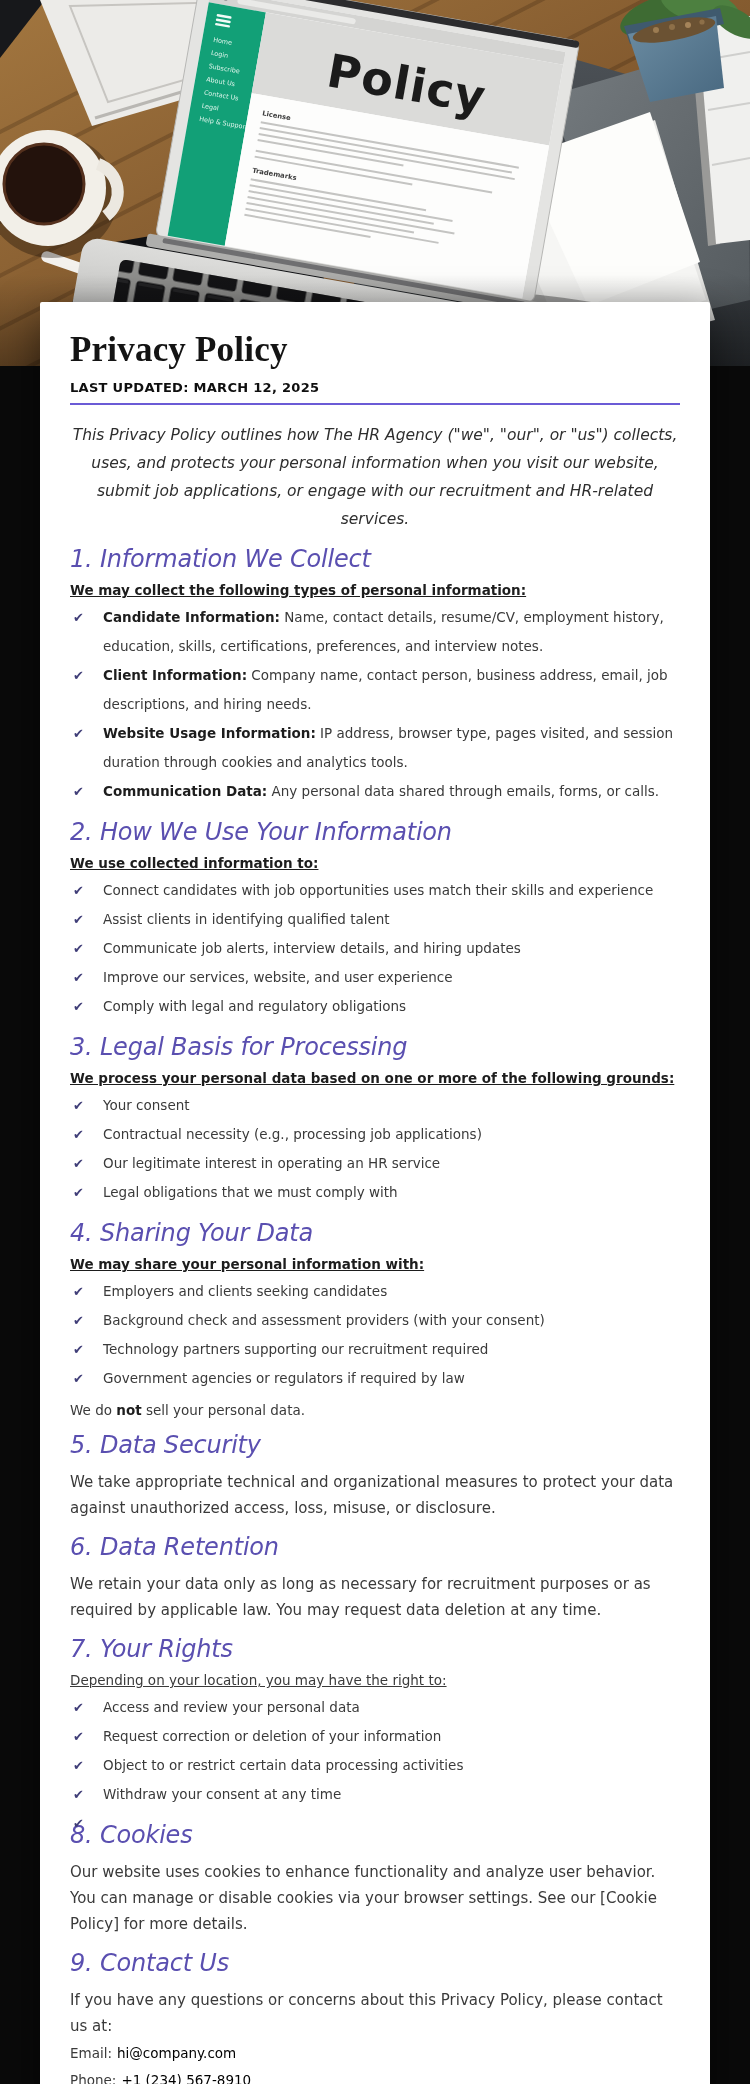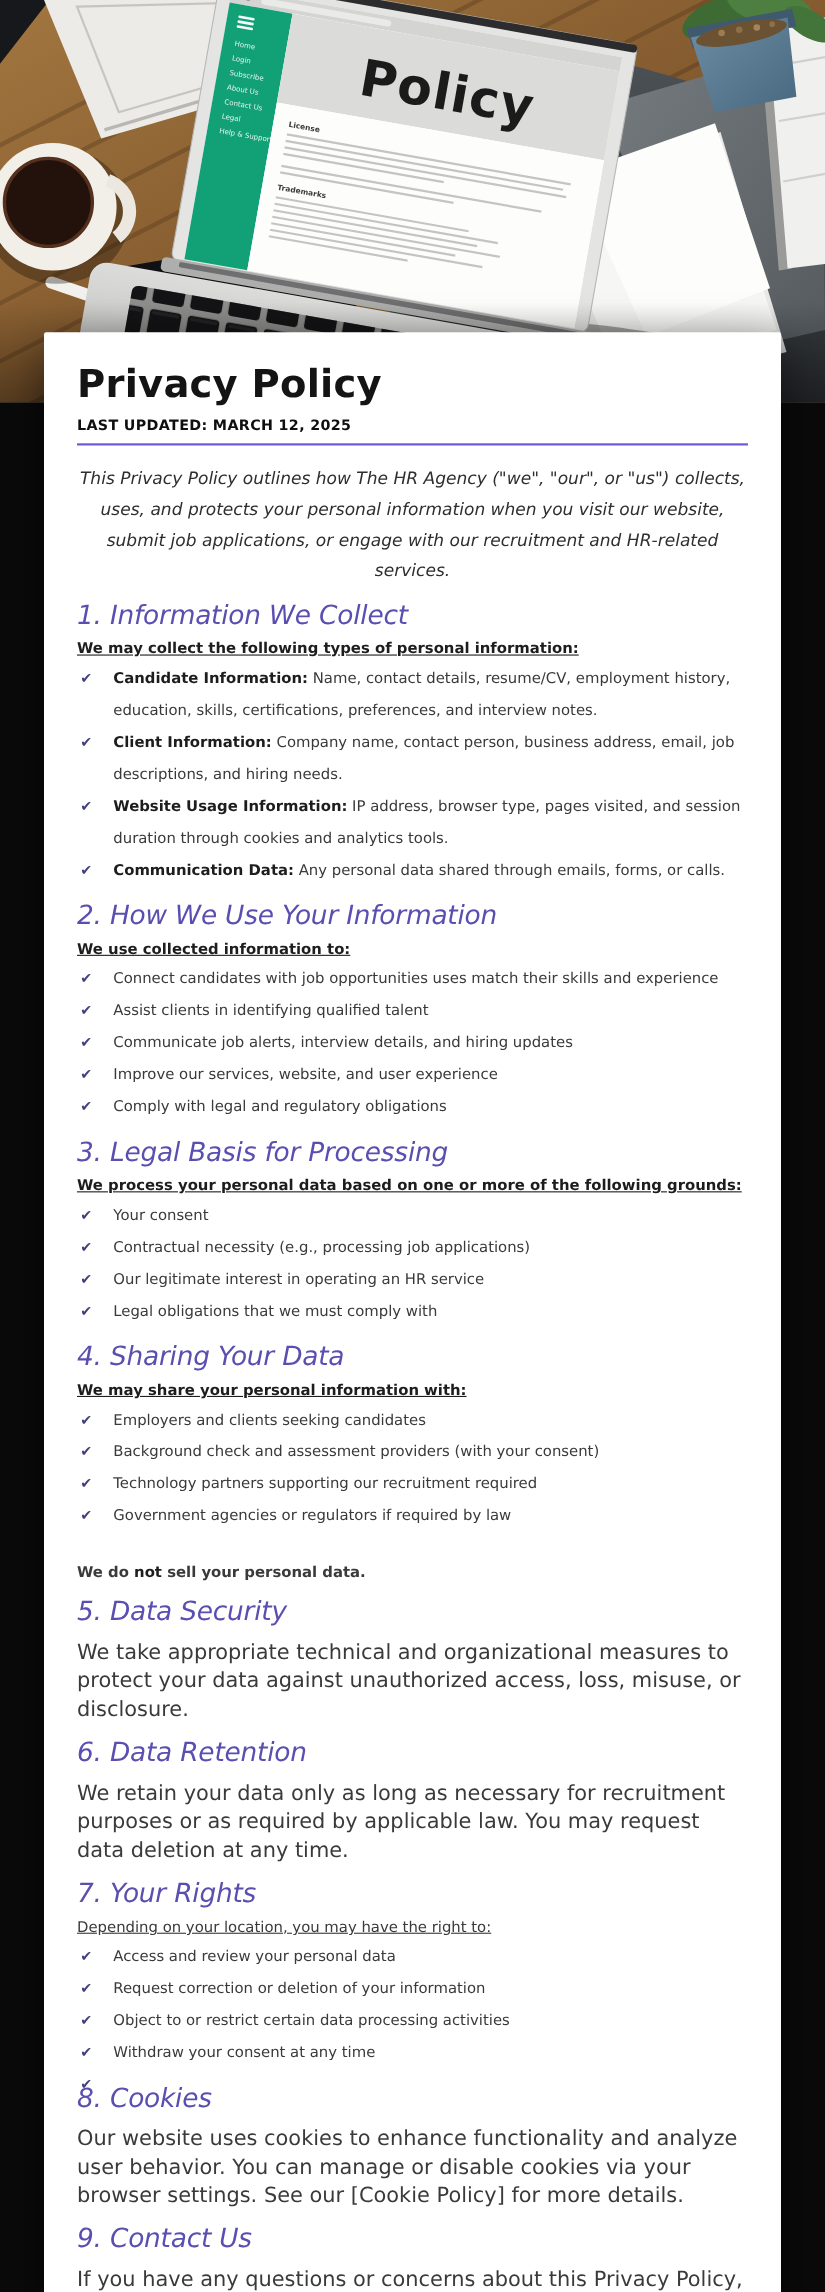--- a/index.html
+++ b/index.html
@@ -12,43 +12,43 @@
   .hero{position:relative;width:750px;height:366px;background:#3a3d40;overflow:hidden;}
   .hero svg{display:block;}
   
   .card{
     position:relative;z-index:2;width:610px;margin:-64px auto 0;
     background:#ffffff;border-radius:2px 2px 26px 26px;
     box-shadow:0 16px 44px rgba(0,0,0,.55);
     padding:28px 30px 16px;color:#3a3a3a;
   }
   .title{
-    margin:0;font-size:35px;line-height:40px;font-weight:600;color:#141414;letter-spacing:.2px;
+    margin:0;font-size:35px;line-height:40px;font-weight:600;color:#141414;letter-spacing:.2px;font-family:Liberation Serif, serif;
   }
   .updated{
     margin:10px 0 0;font-size:13px;line-height:15px;font-weight:700;color:#0f0f0f;letter-spacing:.3px;
   }
   .divider{margin:8px 0 0;border:0;border-top:2px solid #6b5bd6;}
   .intro{
     margin:16px 0 0;font-size:15.5px;line-height:28px;font-style:italic;color:#2e2e2e;text-align:center;
   }
   h2.sec{
     margin:12px 0 0;font-size:24px;line-height:28px;font-weight:500;color:#5a4fb0;letter-spacing:-.2px;font-style:italic;
   }
   .lead{margin:8px 0 0;font-size:13.5px;line-height:18px;color:#3a3a3a;text-decoration:underline;}
   .lead.b{font-weight:700;color:#1d1d1d;}
   ul.blist{list-style:none;margin:4px 0 0;padding:0;}
   ul.blist li{
     position:relative;padding-left:33px;font-size:13.5px;line-height:29px;color:#3a3a3a;
   }
   ul.blist .chk{
     position:absolute;left:3px;top:0;color:#403e78;font-size:13px;
   }
-  .pbody{margin:10px 0 0;font-size:19px;line-height:26px;color:#3a3a3a;}
-  .afterp{margin:28px 0 0;font-size:13.5px;line-height:18px;color:#3a3a3a;font-weight:bold;}
+  .pbody{margin:10px 0 0;font-size:15px;line-height:26px;color:#3a3a3a;}
+  .afterp{margin:8px 0 0;font-size:13.5px;line-height:18px;color:#3a3a3a;}
   strong{color:#1d1d1d;}
   .contact-line{margin:2px 0 0;font-size:13.5px;line-height:25px;color:#3a3a3a;}
   .contact-line a{color:#000000;font-weight:400;text-decoration:none;margin-left:5px;}
 </style>
 </head>
 <body>
 
 <div class="hero">
   <svg width="750" height="366" viewBox="0 0 750 366" preserveAspectRatio="none">
     <defs>

